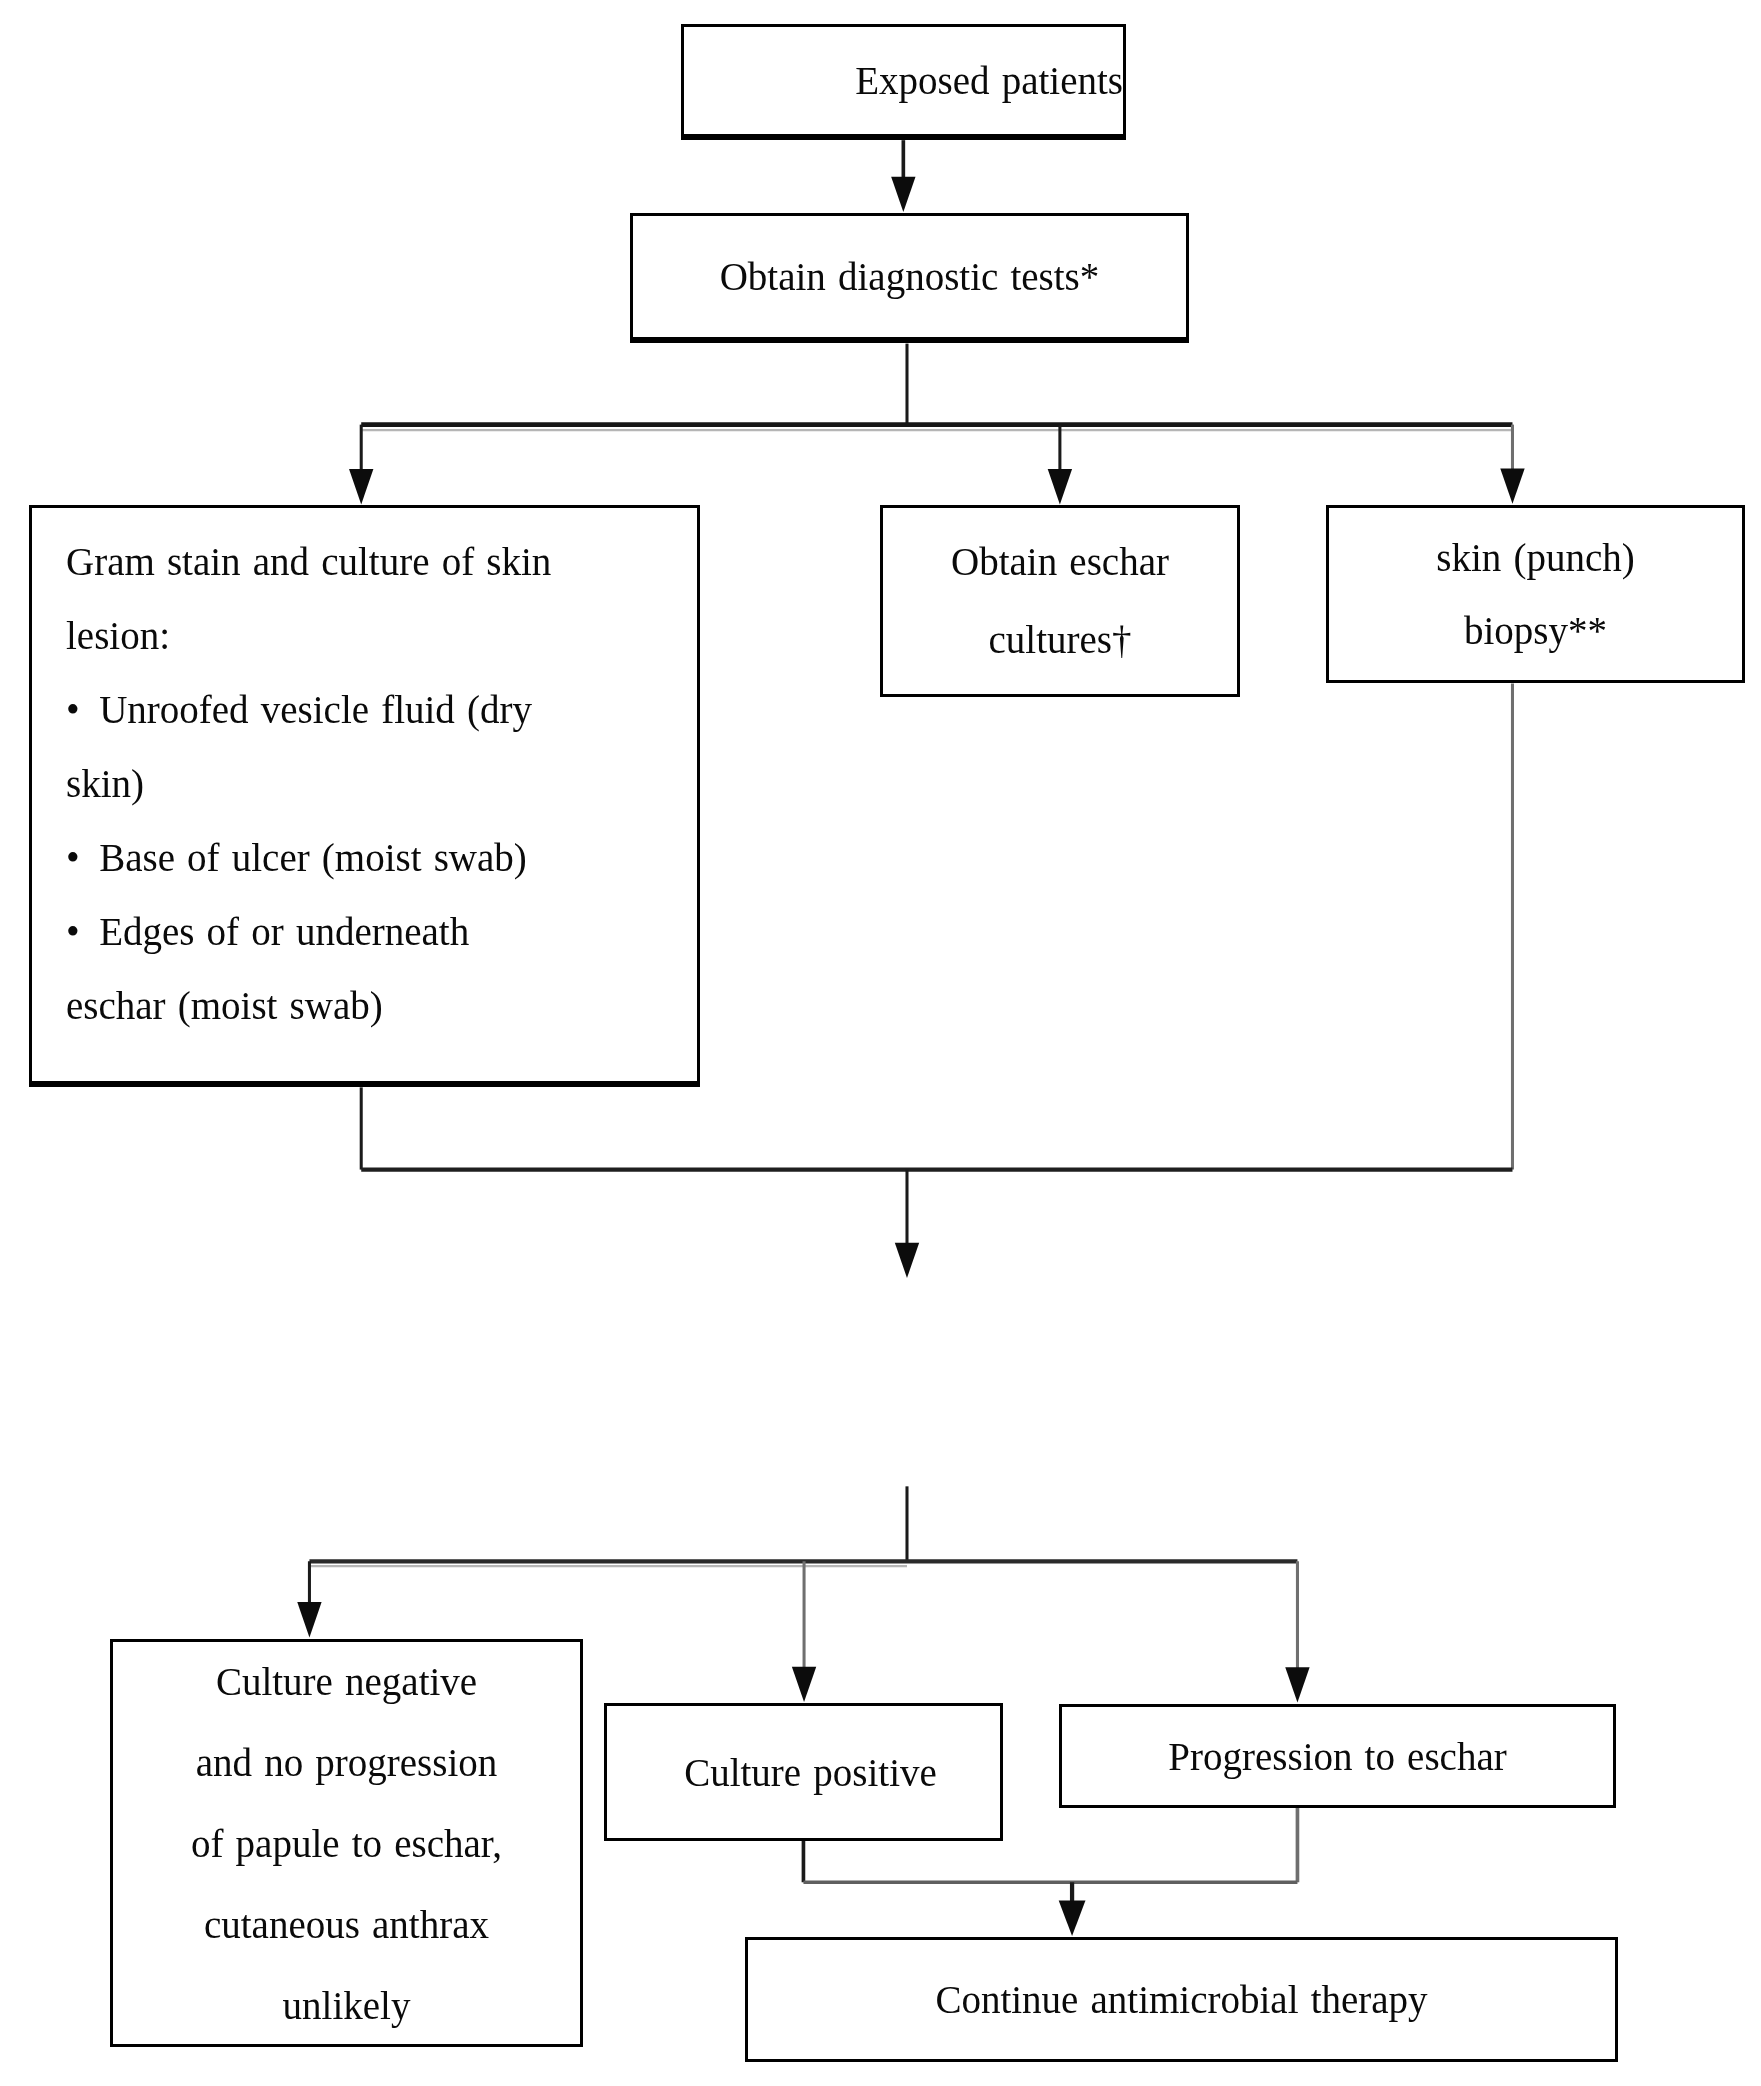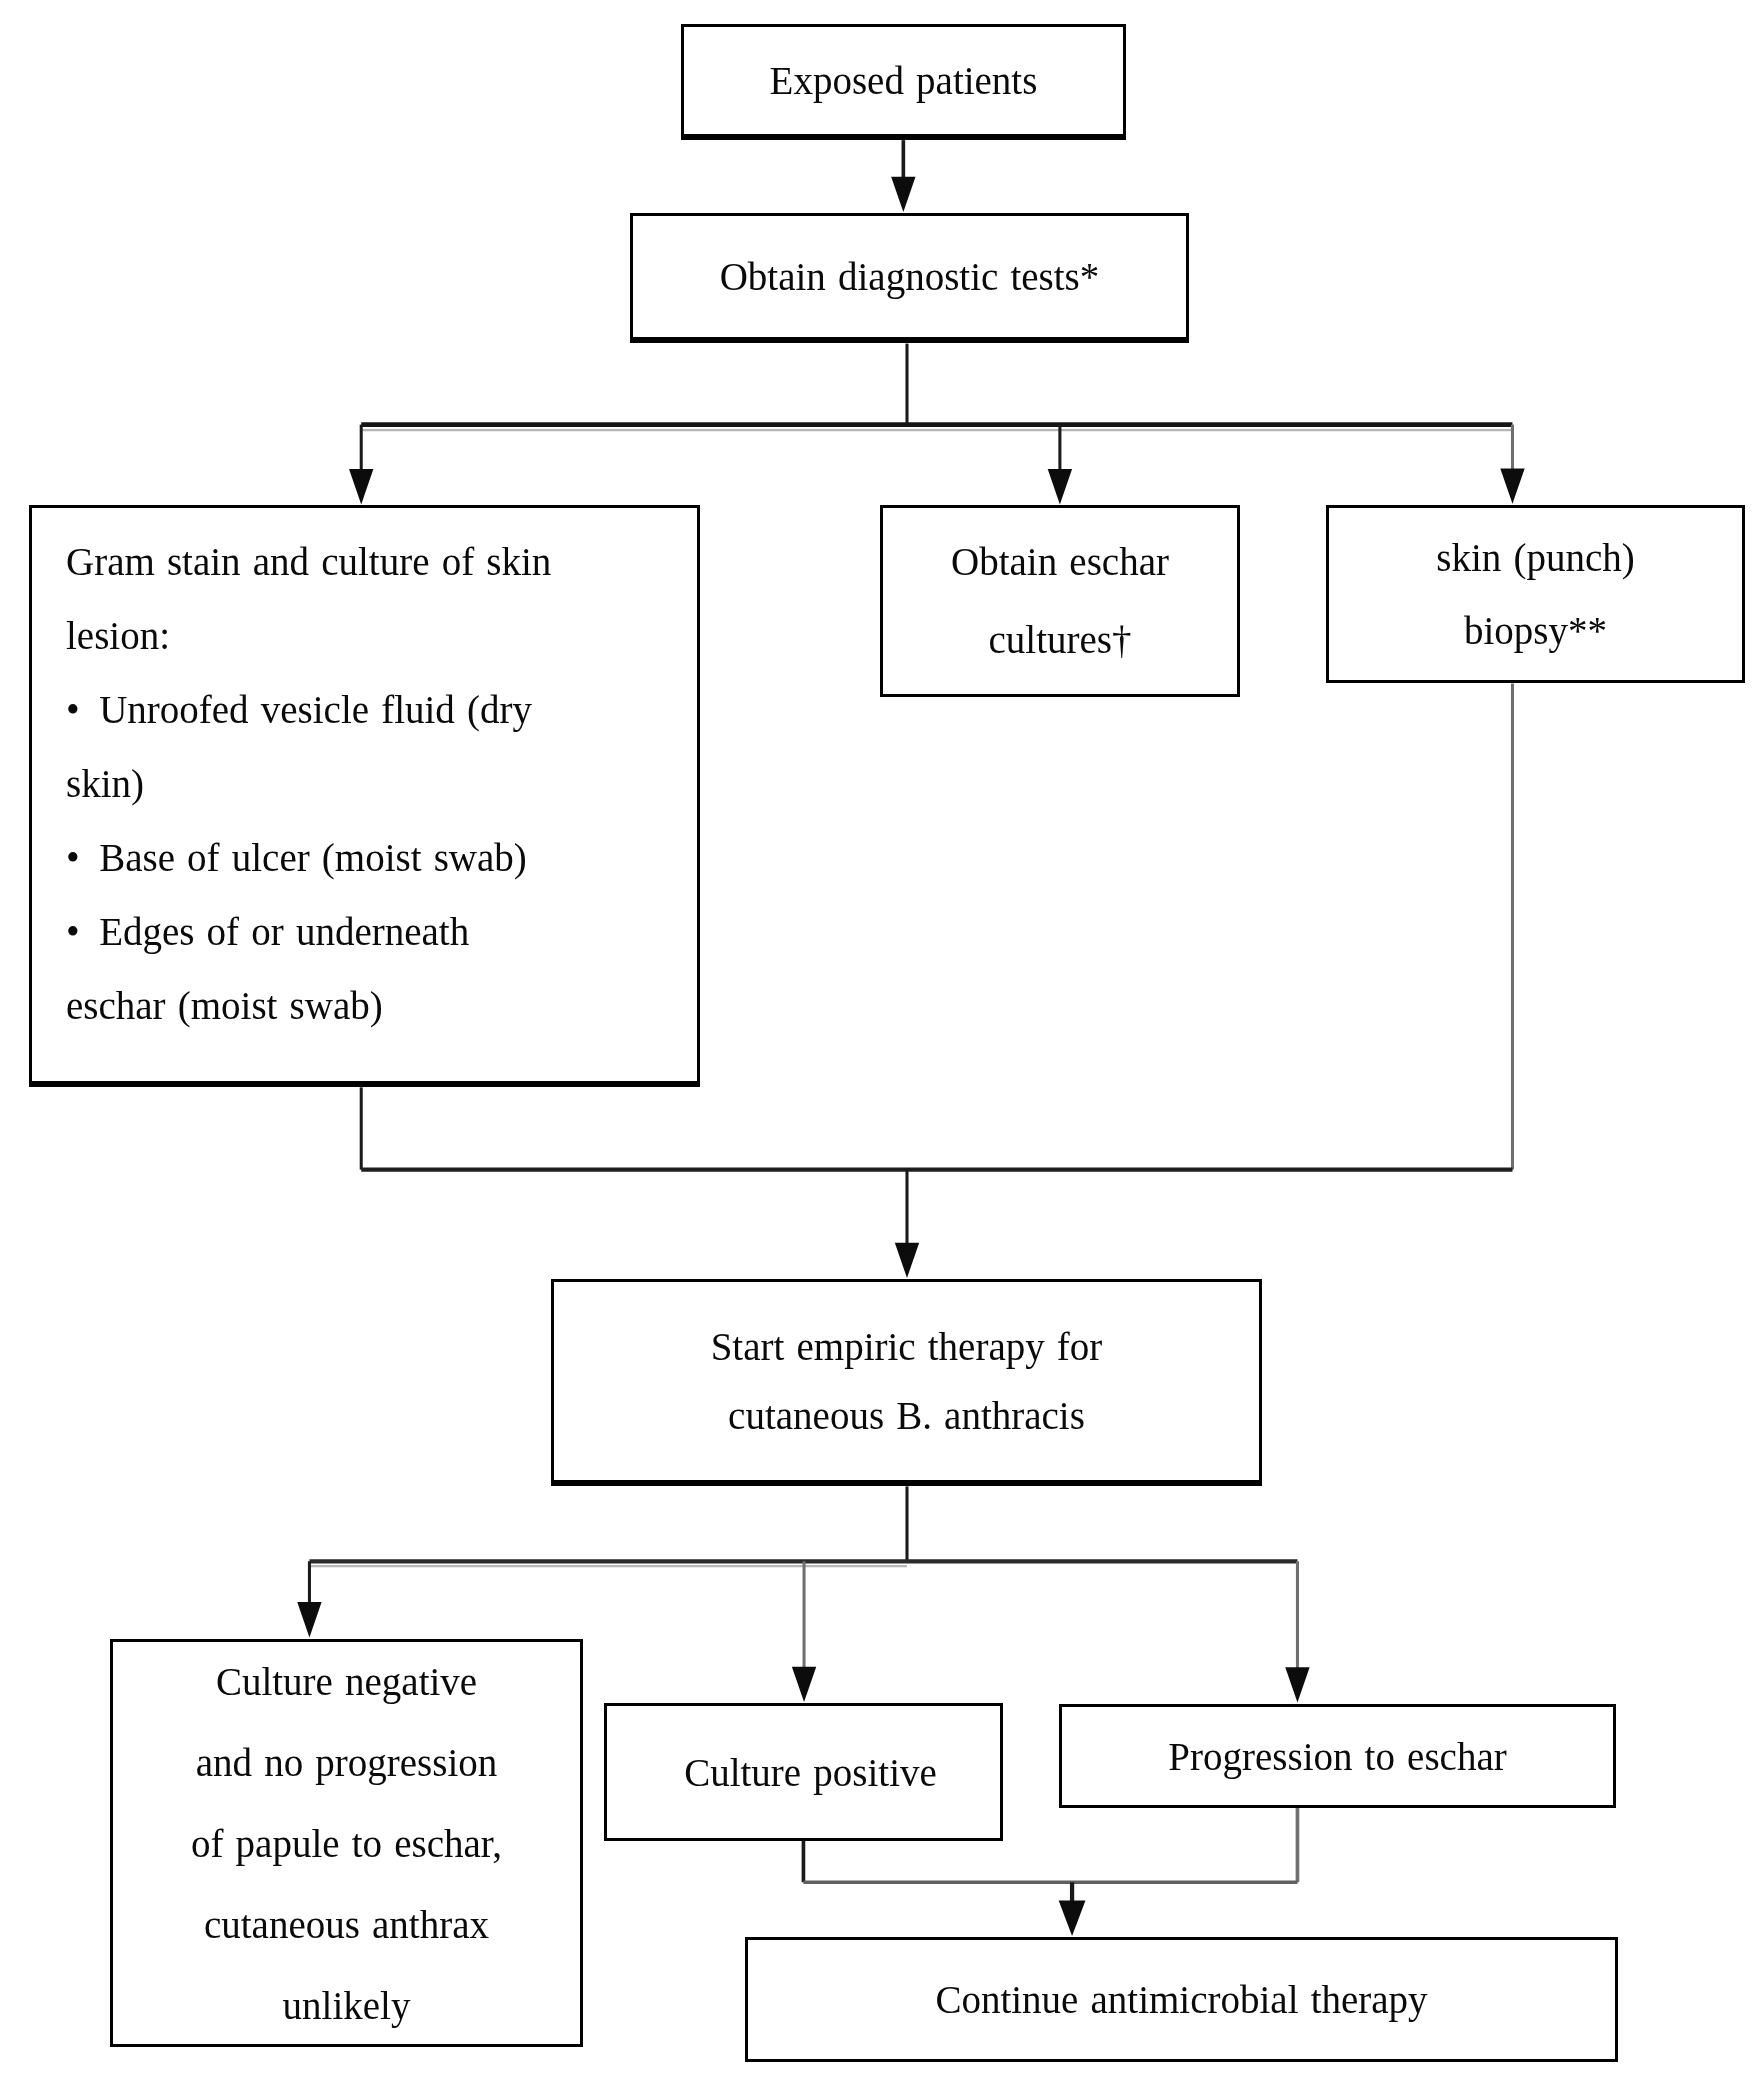--- a/index.html
+++ b/index.html
@@ -31,21 +31,21 @@
     flex-direction: column;
     justify-content: center;
     text-align: center;
     font-size: 39px;
     line-height: 73px;
     word-spacing: 2.4px;
   }
   .box.thickbottom { border-bottom-width: 6.7px; }
   .line { white-space: pre; }
 
-  #n-exposed   { left: 681px; top: 24.4px;   width: 445px;  height: 116px; }
+  #n-exposed   { left: 681px; top: 24.4px;   width: 445px;  height: 116px; text-align: right; }
   #n-diagnostic{ left: 630px; top: 213px;  width: 559px;  height: 130px; }
   #n-gram      { left: 29px;   top: 505px;  width: 671px; height: 582px;
                  justify-content: flex-start; text-align: left;
                  padding: 17px 14.6px 0 34px; line-height: 74px; }
   #n-gram .line { white-space: normal; }
   #n-blood     { left: 880px; top: 505px;  width: 360px;  height: 192px; line-height: 78px; }
   #n-biopsy    { left: 1326px; top: 505px;  width: 419px;  height: 178px; }
   #n-empiric   { left: 551px;  top: 1279px; width: 711px; height: 207px; line-height: 69px; }
   #n-cultneg   { left: 74px;  top: 1639px; width: 473px;  height: 408px; line-height: 81px; margin-left: 36px; }
   #n-cultpos   { left: 604px;  top: 1703px; width: 399px;  height: 138px; padding-left: 14px; }
@@ -118,24 +118,20 @@
   <div class="box" id="n-blood">
     <div class="line">Obtain eschar</div>
     <div class="line">cultures†</div>
   </div>
 
   <div class="box" id="n-biopsy">
     <div class="line">skin (punch)</div>
     <div class="line">biopsy**</div>
   </div>
 
-  <div class="box thickbottom" id="n-empiric">
-    <div class="line">Start empiric therapy for</div>
-    <div class="line">cutaneous B. anthracis</div>
-  </div>
 
   <div class="box" id="n-cultneg">
     <div class="line">Culture negative</div>
     <div class="line">and no progression</div>
     <div class="line">of papule to eschar,</div>
     <div class="line">cutaneous anthrax</div>
     <div class="line">unlikely</div>
   </div>
 
   <div class="box" id="n-cultpos">

